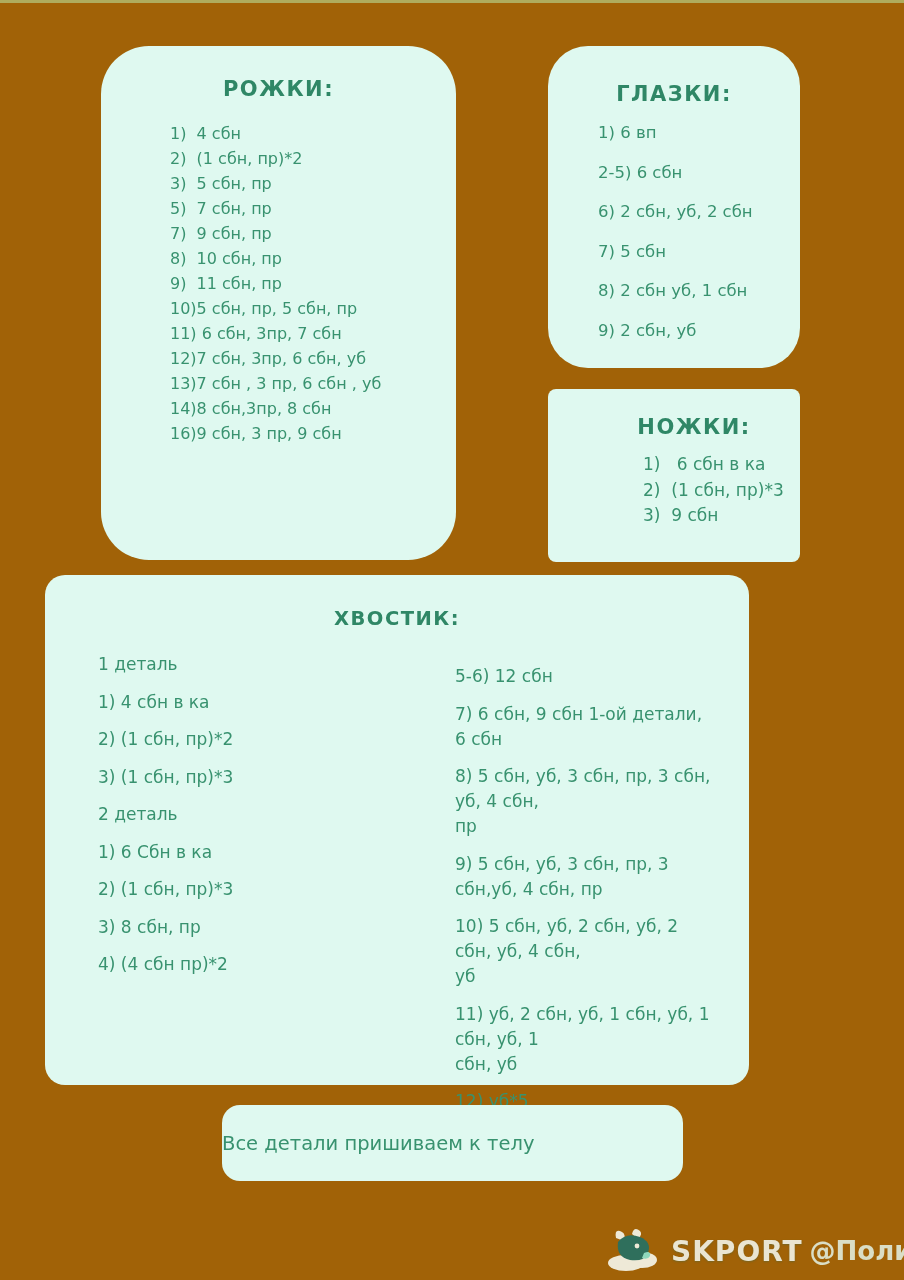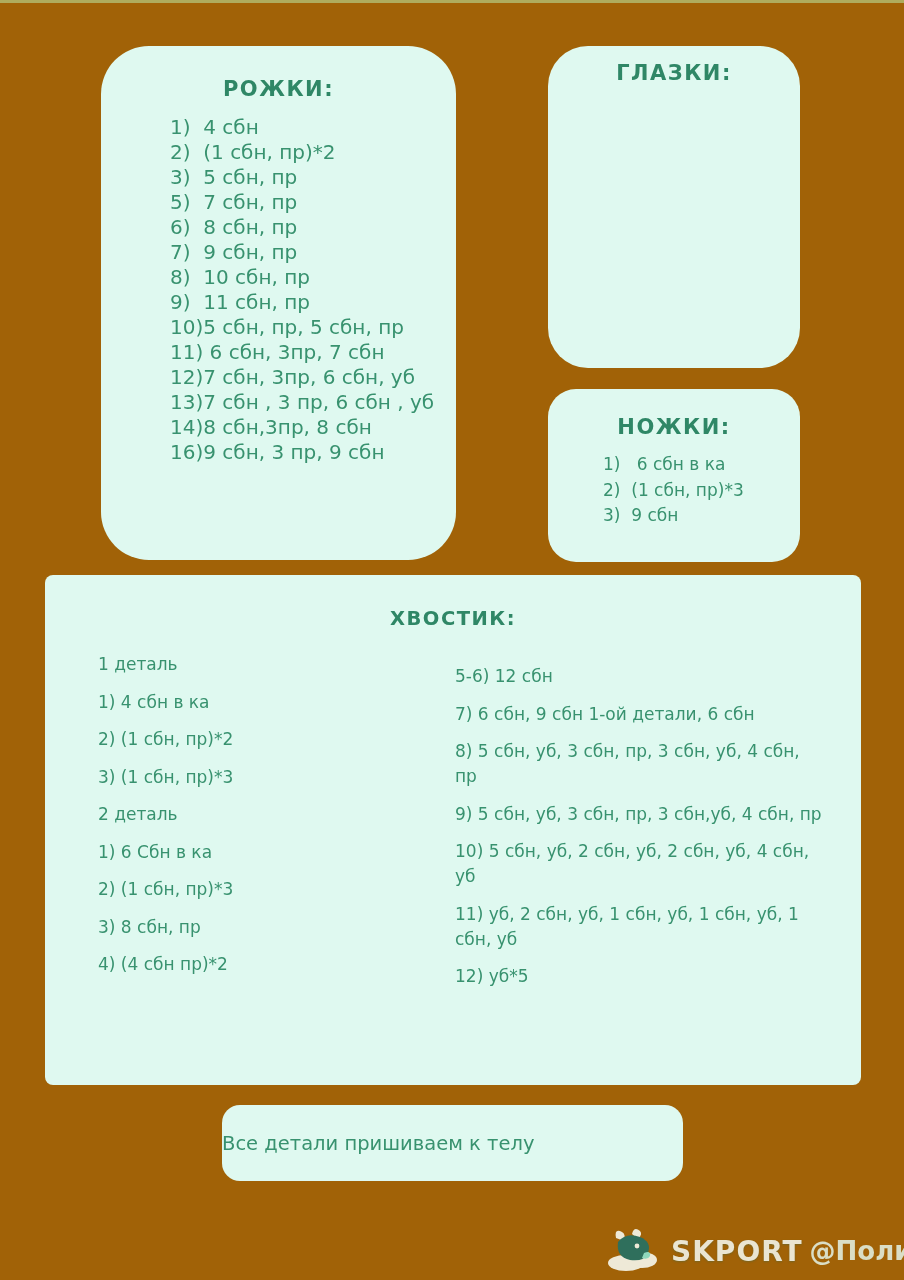--- a/index.html
+++ b/index.html
@@ -29,35 +29,35 @@
     color: #2F8766;
   }
   .plain-list div {
     white-space: pre-wrap;
     color: #38926F;
   }
 
   
   #card-horns { left: 101px; top: 46px; width: 355px; height: 514px; border-radius: 48px; }
   #card-horns .card-title { margin-top: 31px; }
-  #card-horns .plain-list { margin: 14px 0 0 69px; font-size: 20px; line-height: 25px; }
+  #card-horns .plain-list { margin: 20px 0 0 69px; font-size: 16px; line-height: 25px; }
 
   
   #card-eyes { left: 548px; top: 46px; width: 252px; height: 322px; border-radius: 40px; }
-  #card-eyes .card-title { margin-top: 15px; }
+  #card-eyes .card-title { margin-top: 36px; }
   #card-eyes .plain-list { margin: 17px 0 0 50px; font-size: 16.5px; }
   #card-eyes .plain-list div { margin-bottom: 20.5px; }
 
   
-  #card-legs { left: 548px; top: 389px; width: 252px; height: 173px; border-radius: 28px; }
+  #card-legs { left: 548px; top: 389px; width: 252px; height: 173px; border-radius: 8px; padding-left: 40px; }
   #card-legs .card-title { margin-top: 26px; }
   #card-legs .plain-list { margin: 13px 0 0 55px; font-size: 17px; line-height: 25.5px; }
 
   
-  #card-tail { left: 45px; top: 575px; width: 816px; height: 510px; border-radius: 8px; }
+  #card-tail { left: 45px; top: 575px; width: 704px; height: 510px; border-radius: 20px; }
   #card-tail .card-title { margin-top: 32px; font-size: 19.5px; }
   .tail-columns { display: flex; padding: 24px 38px 0 53px; justify-content: space-between; }
   .tail-col-left { width: 357px; flex: none; font-size: 17px; }
   .tail-col-left div { margin-bottom: 17.5px; line-height: 20px; }
   .tail-col-right { flex: 1; font-size: 17px; padding-top: 10px; }
   .tail-col-right div { margin-bottom: 12.5px; line-height: 25px; }
 
   
   #card-note {
     left: 222px; top: 1105px; width: 461px; height: 76px; border-radius: 18px;
@@ -89,35 +89,42 @@
 <div class="page">
   <div class="top-edge"></div>
 
   <div class="card" id="card-horns">
     <div class="card-title">РОЖКИ:</div>
     <div class="plain-list">
       <div>1)  4 сбн</div>
       <div>2)  (1 сбн, пр)*2</div>
       <div>3)  5 сбн, пр</div>
       <div>5)  7 сбн, пр</div>
-      <div>6)  8 сбн, пр</div>
       <div>7)  9 сбн, пр</div>
       <div>8)  10 сбн, пр</div>
       <div>9)  11 сбн, пр</div>
       <div>10)5 сбн, пр, 5 сбн, пр</div>
       <div>11) 6 сбн, 3пр, 7 сбн</div>
       <div>12)7 сбн, 3пр, 6 сбн, уб</div>
       <div>13)7 сбн , 3 пр, 6 сбн , уб</div>
       <div>14)8 сбн,3пр, 8 сбн</div>
       <div>16)9 сбн, 3 пр, 9 сбн</div>
     </div>
   </div>
 
   <div class="card" id="card-eyes">
     <div class="card-title">ГЛАЗКИ:</div>
+    <div class="plain-list">
+      <div>1) 6 вп</div>
+      <div>2-5) 6 сбн</div>
+      <div>6) 2 сбн, уб, 2 сбн</div>
+      <div>7) 5 сбн</div>
+      <div>8) 2 сбн уб, 1 сбн</div>
+      <div>9) 2 сбн, уб</div>
+    </div>
   </div>
 
   <div class="card" id="card-legs">
     <div class="card-title">НОЖКИ:</div>
     <div class="plain-list">
       <div>1)   6 сбн в ка</div>
       <div>2)  (1 сбн, пр)*3</div>
       <div>3)  9 сбн</div>
     </div>
   </div>

